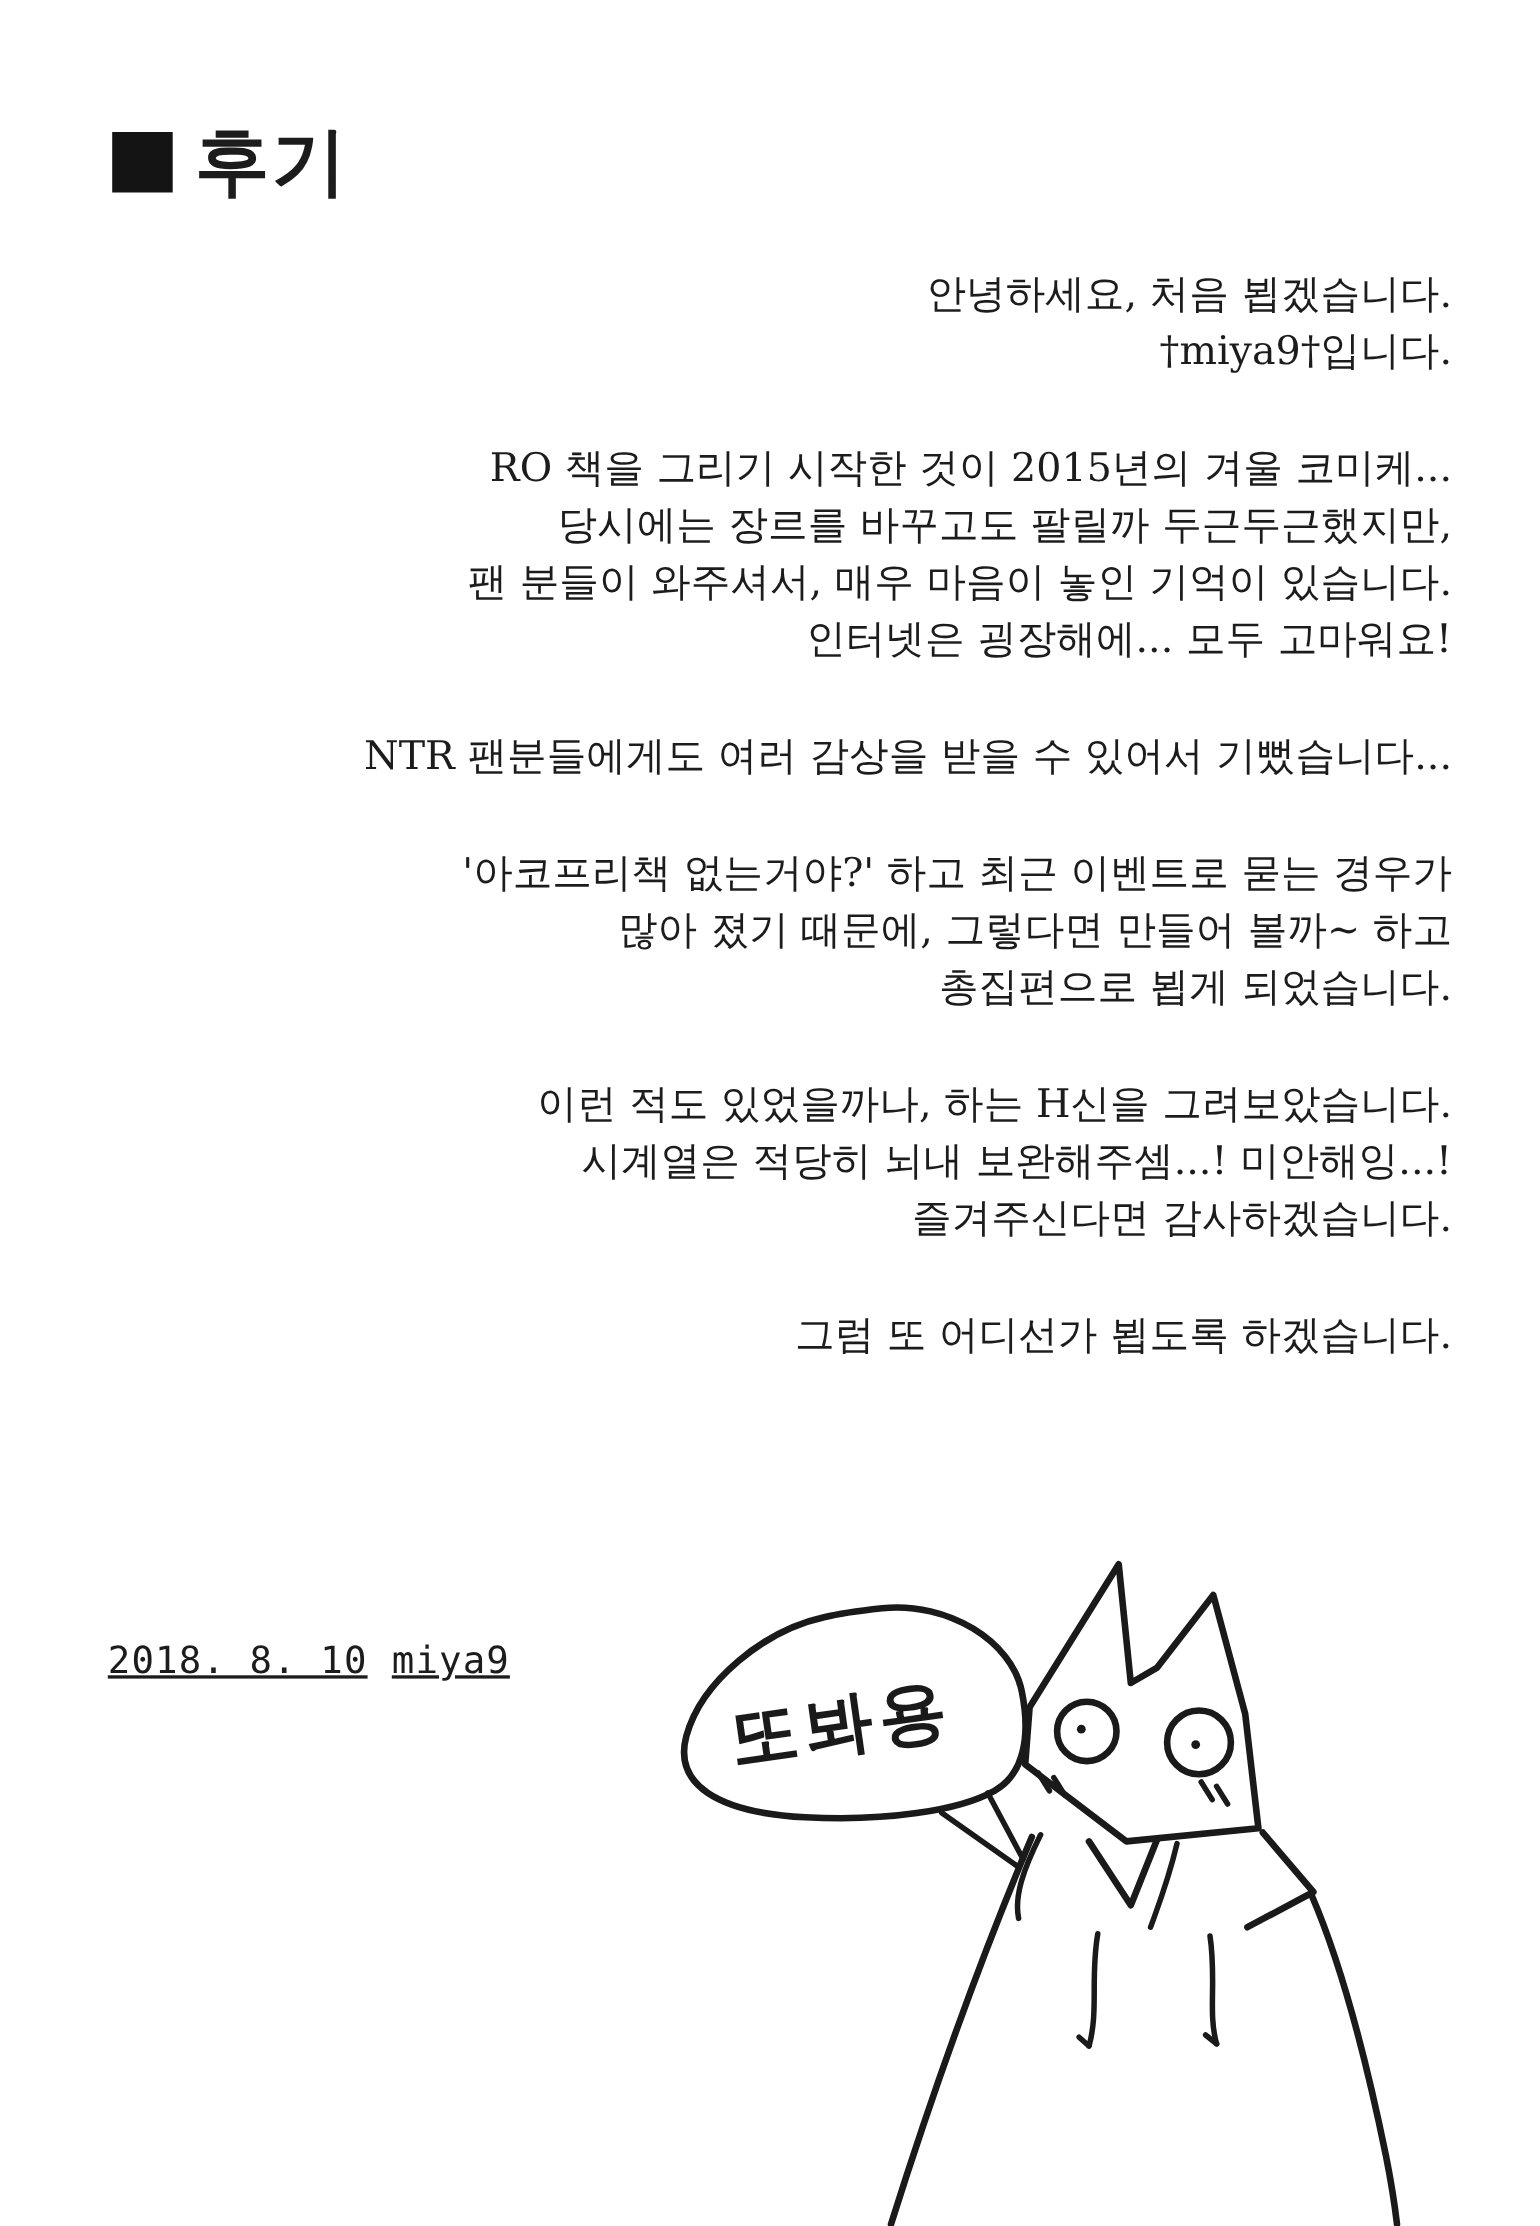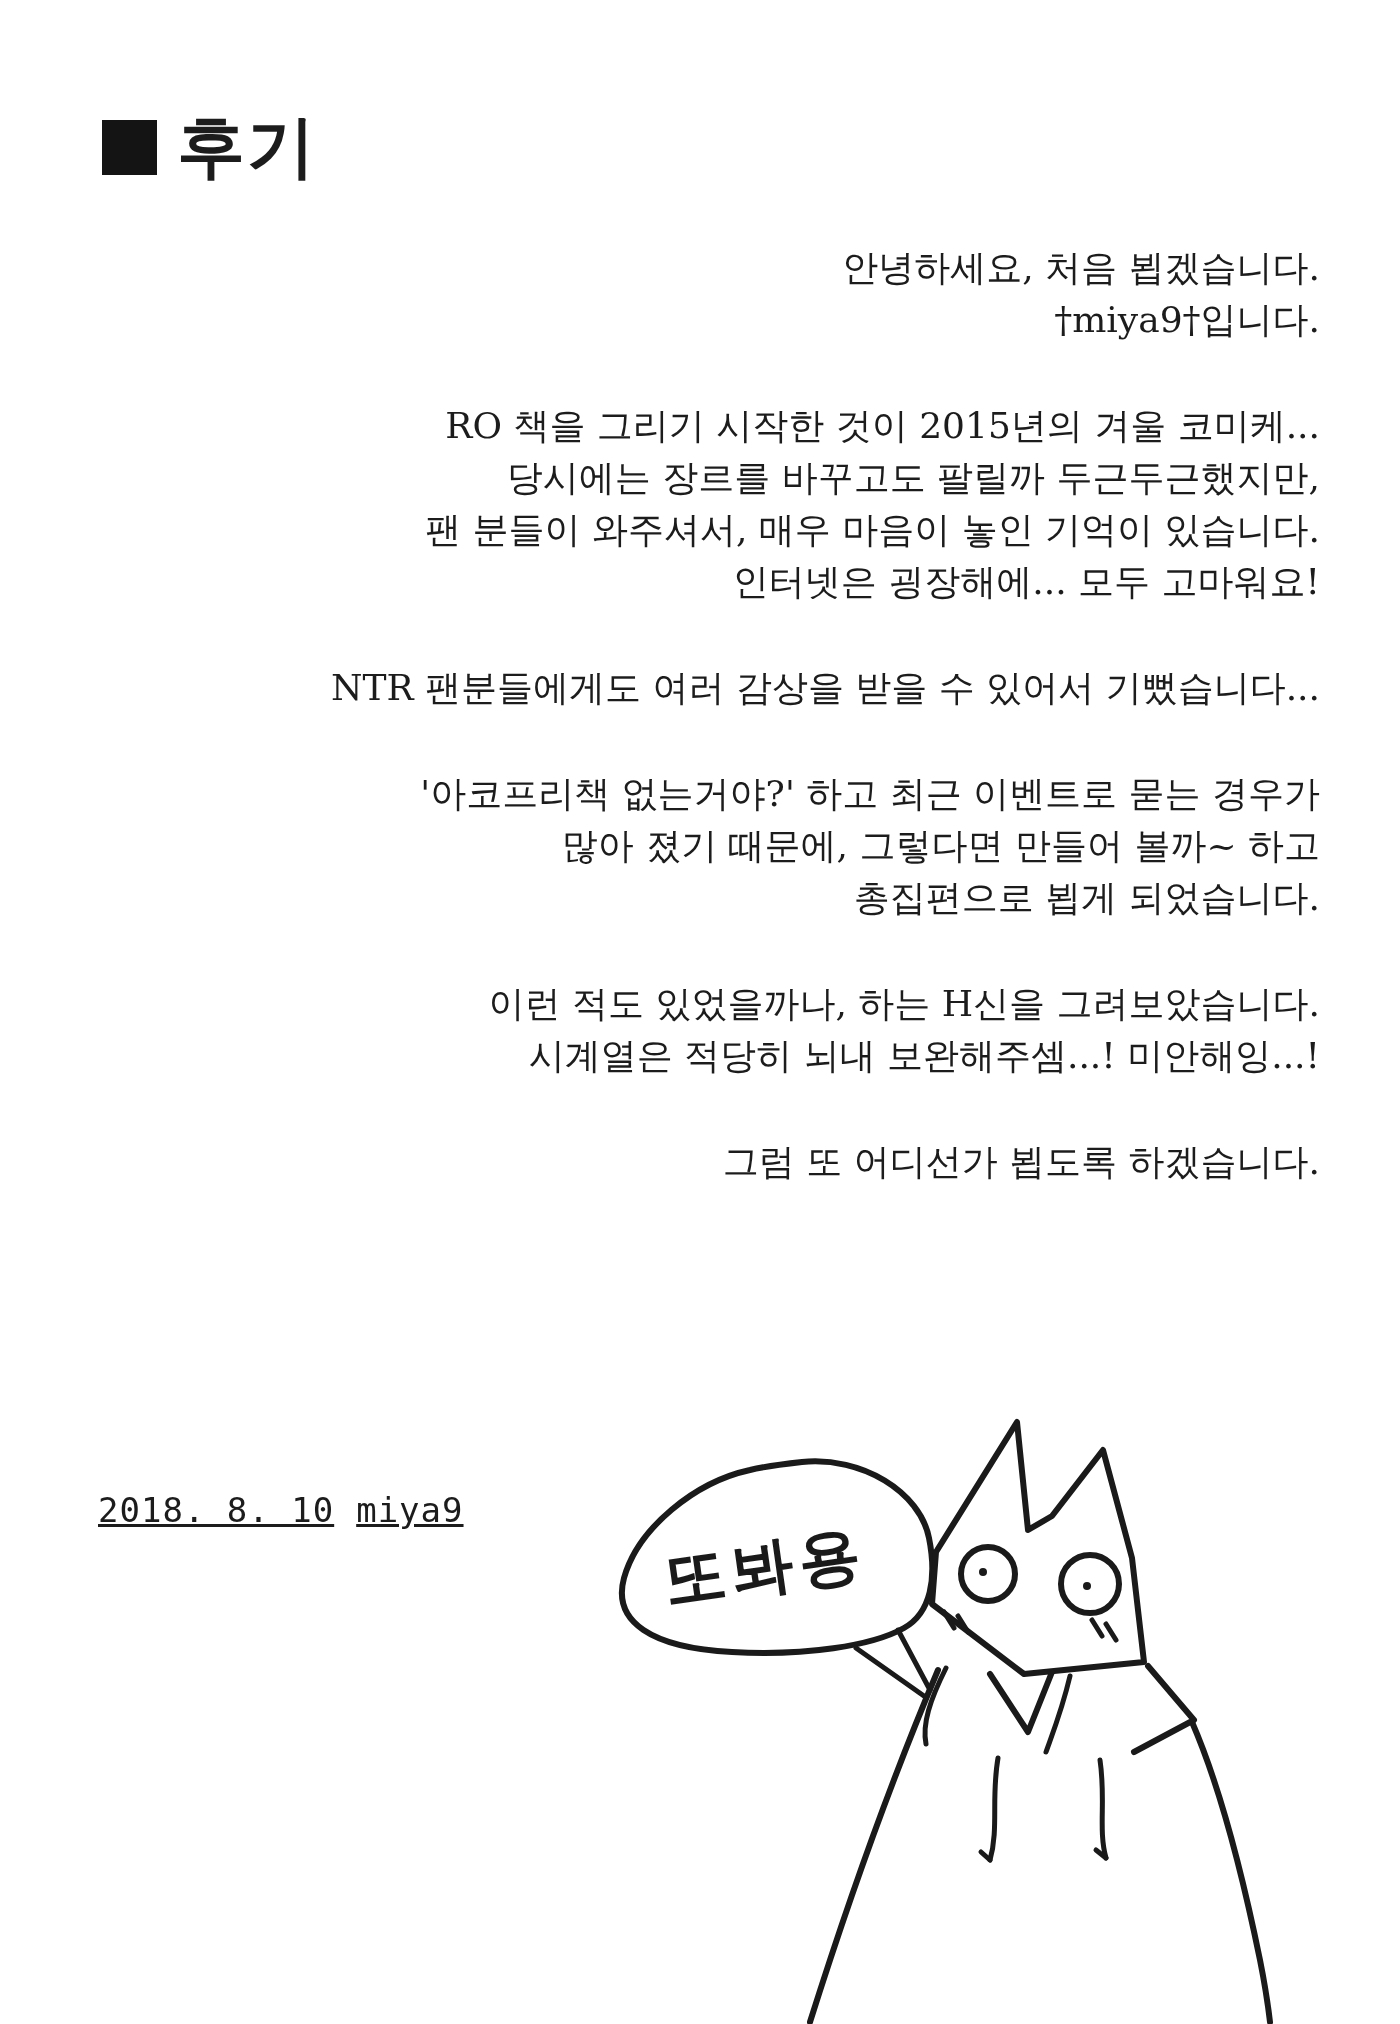--- a/index.html
+++ b/index.html
@@ -71,20 +71,21 @@
       <span class="line" style="display:block">NTR 팬분들에게도 여러 감상을 받을 수 있어서 기뻤습니다...</span>
     </p>
     <p class="para">
       <span class="line" style="display:block">'아코프리책 없는거야?' 하고 최근 이벤트로 묻는 경우가</span>
       <span class="line" style="display:block">많아 졌기 때문에, 그렇다면 만들어 볼까~ 하고</span>
       <span class="line" style="display:block">총집편으로 뵙게 되었습니다.</span>
     </p>
     <p class="para">
       <span class="line" style="display:block">이런 적도 있었을까나, 하는 H신을 그려보았습니다.</span>
       <span class="line" style="display:block">시계열은 적당히 뇌내 보완해주셈...! 미안해잉...!</span>
+      <span class="line" style="display:block">즐겨주신다면 감사하겠습니다.</span>
     </p>
     <p class="para">
       <span class="line" style="display:block">그럼 또 어디선가 뵙도록 하겠습니다.</span>
     </p>
   </div>
 
   <div class="signoff">
     <span>2018. 8. 10</span><span class="sep"></span><span>miya9</span>
   </div>
 

